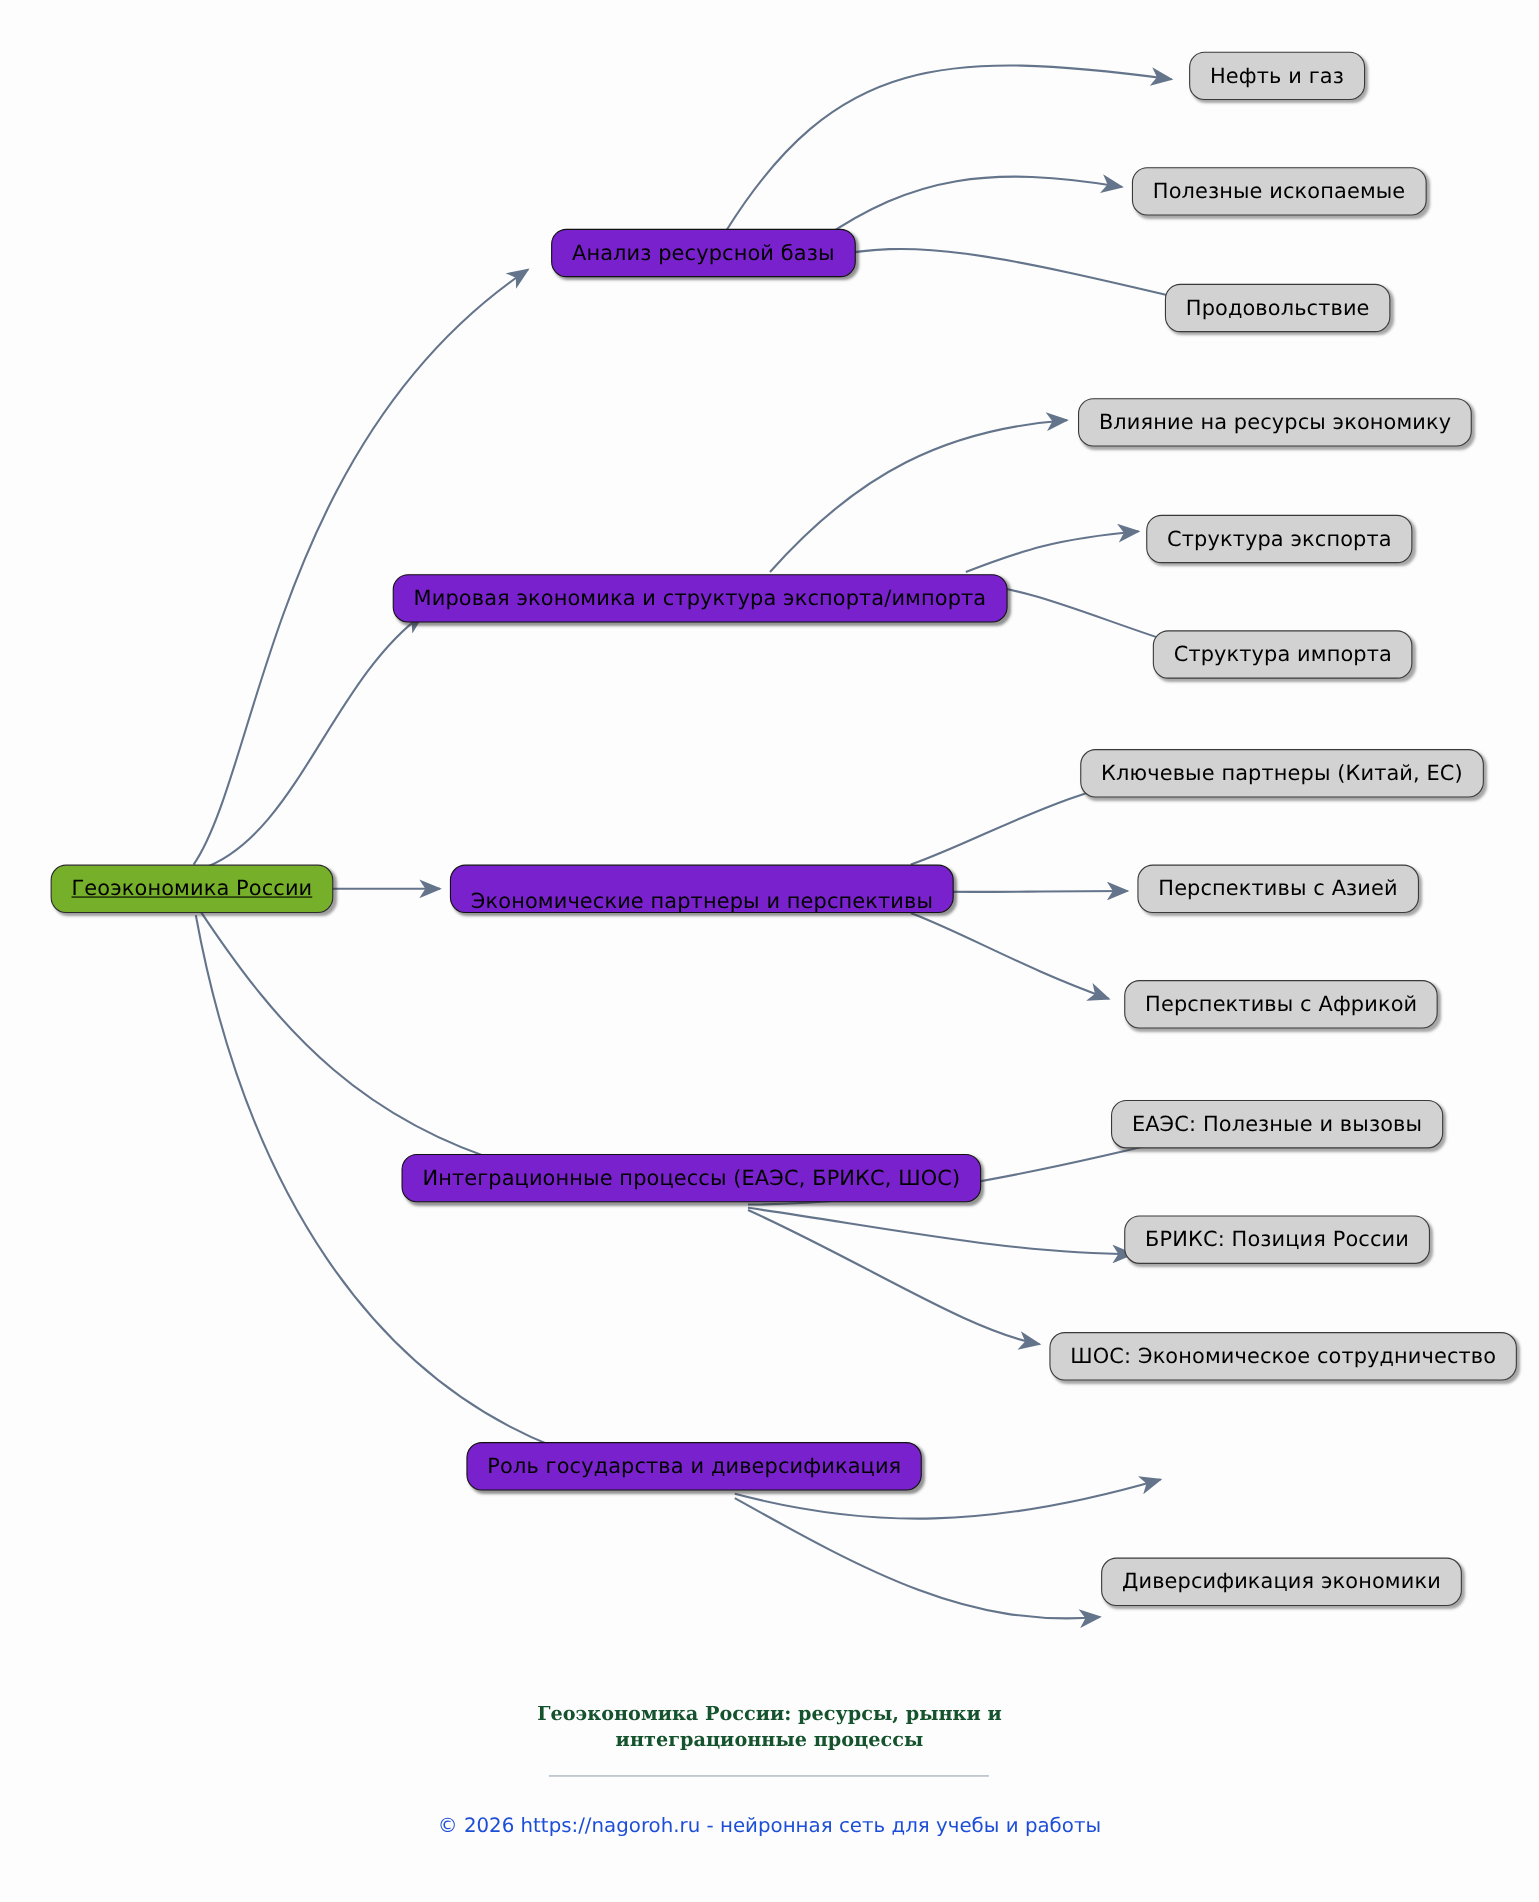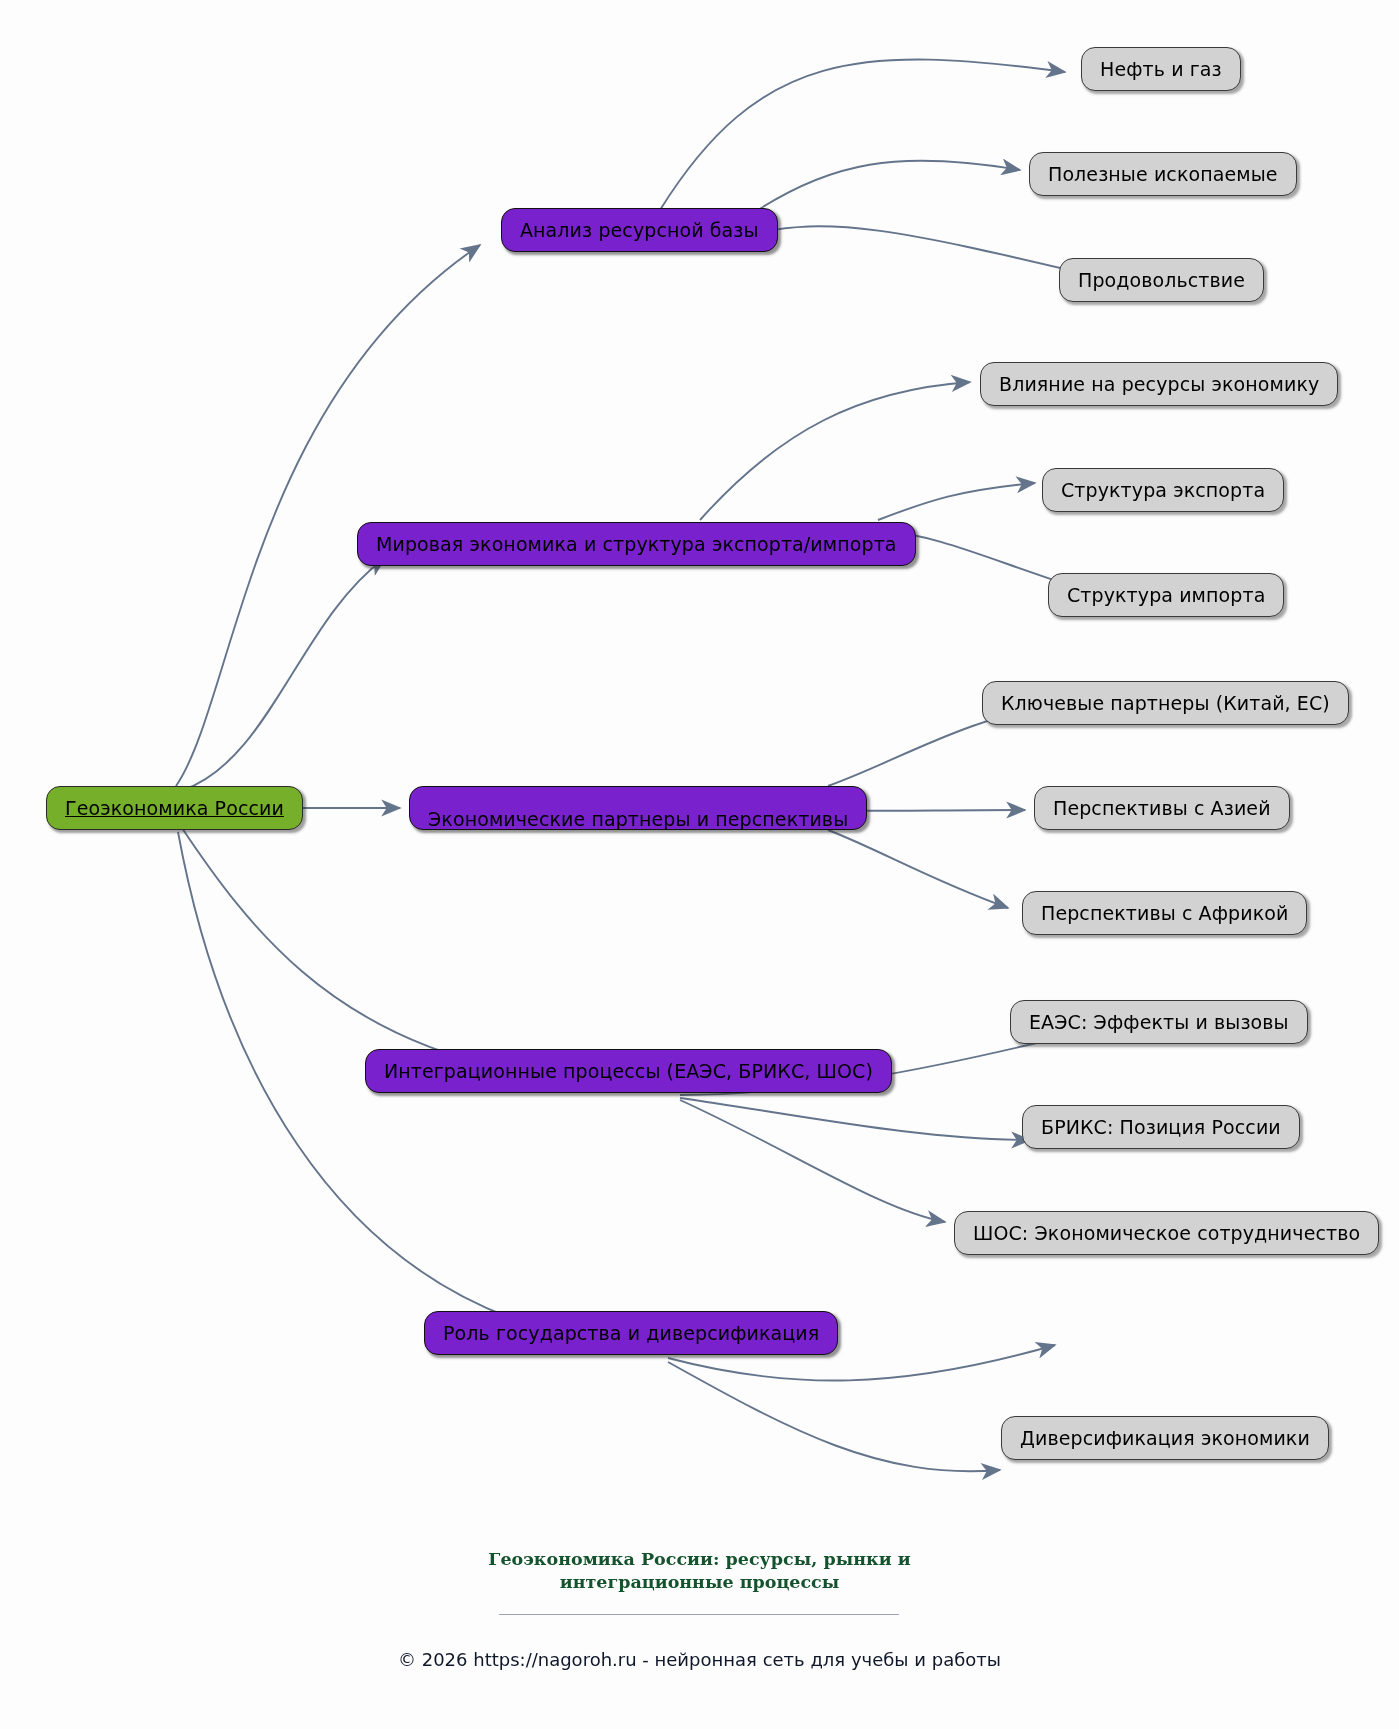--- a/index.html
+++ b/index.html
@@ -79,21 +79,21 @@
     border-top: 1.4px solid #9aa4b2;
   }
   #copyright {
     position: absolute;
     left: 0;
     width: 1399px;
     top: 1649px;
     text-align: center;
     font-family: "DejaVu Sans", sans-serif;
     font-size: 18px;
-    color: #0f172a;
+    color: #1d4ed8;
   }
 </style>
 </head>
 <body>
 
 <div id="page">
 
   <svg id="edge-layer" viewBox="0 0 1399 1729" xmlns="http://www.w3.org/2000/svg">
     <defs>
       <marker id="arrowhead" viewBox="0 0 12 10" refX="11" refY="5" markerWidth="11" markerHeight="9" orient="auto-start-reverse">
@@ -169,21 +169,21 @@
     <span>Перспективы с Азией</span>
   </div>
   <div class="node leaf" style="left:1022px; top:891px;">
     <span>Перспективы с Африкой</span>
   </div>
 
   <div class="node branch" style="left:365px; top:1049px;">
     <span>Интеграционные процессы (ЕАЭС, БРИКС, ШОС)</span>
   </div>
   <div class="node leaf" style="left:1010px; top:1000px;">
-    <span>ЕАЭС: Эффекты и вызовы</span>
+    <span>ЕАЭС: Полезные и вызовы</span>
   </div>
   <div class="node leaf" style="left:1022px; top:1105px;">
     <span>БРИКС: Позиция России</span>
   </div>
   <div class="node leaf" style="left:954px; top:1211px;">
     <span>ШОС: Экономическое сотрудничество</span>
   </div>
 
   <div class="node branch" style="left:424px; top:1311px;">
     <span>Роль государства и диверсификация</span>

